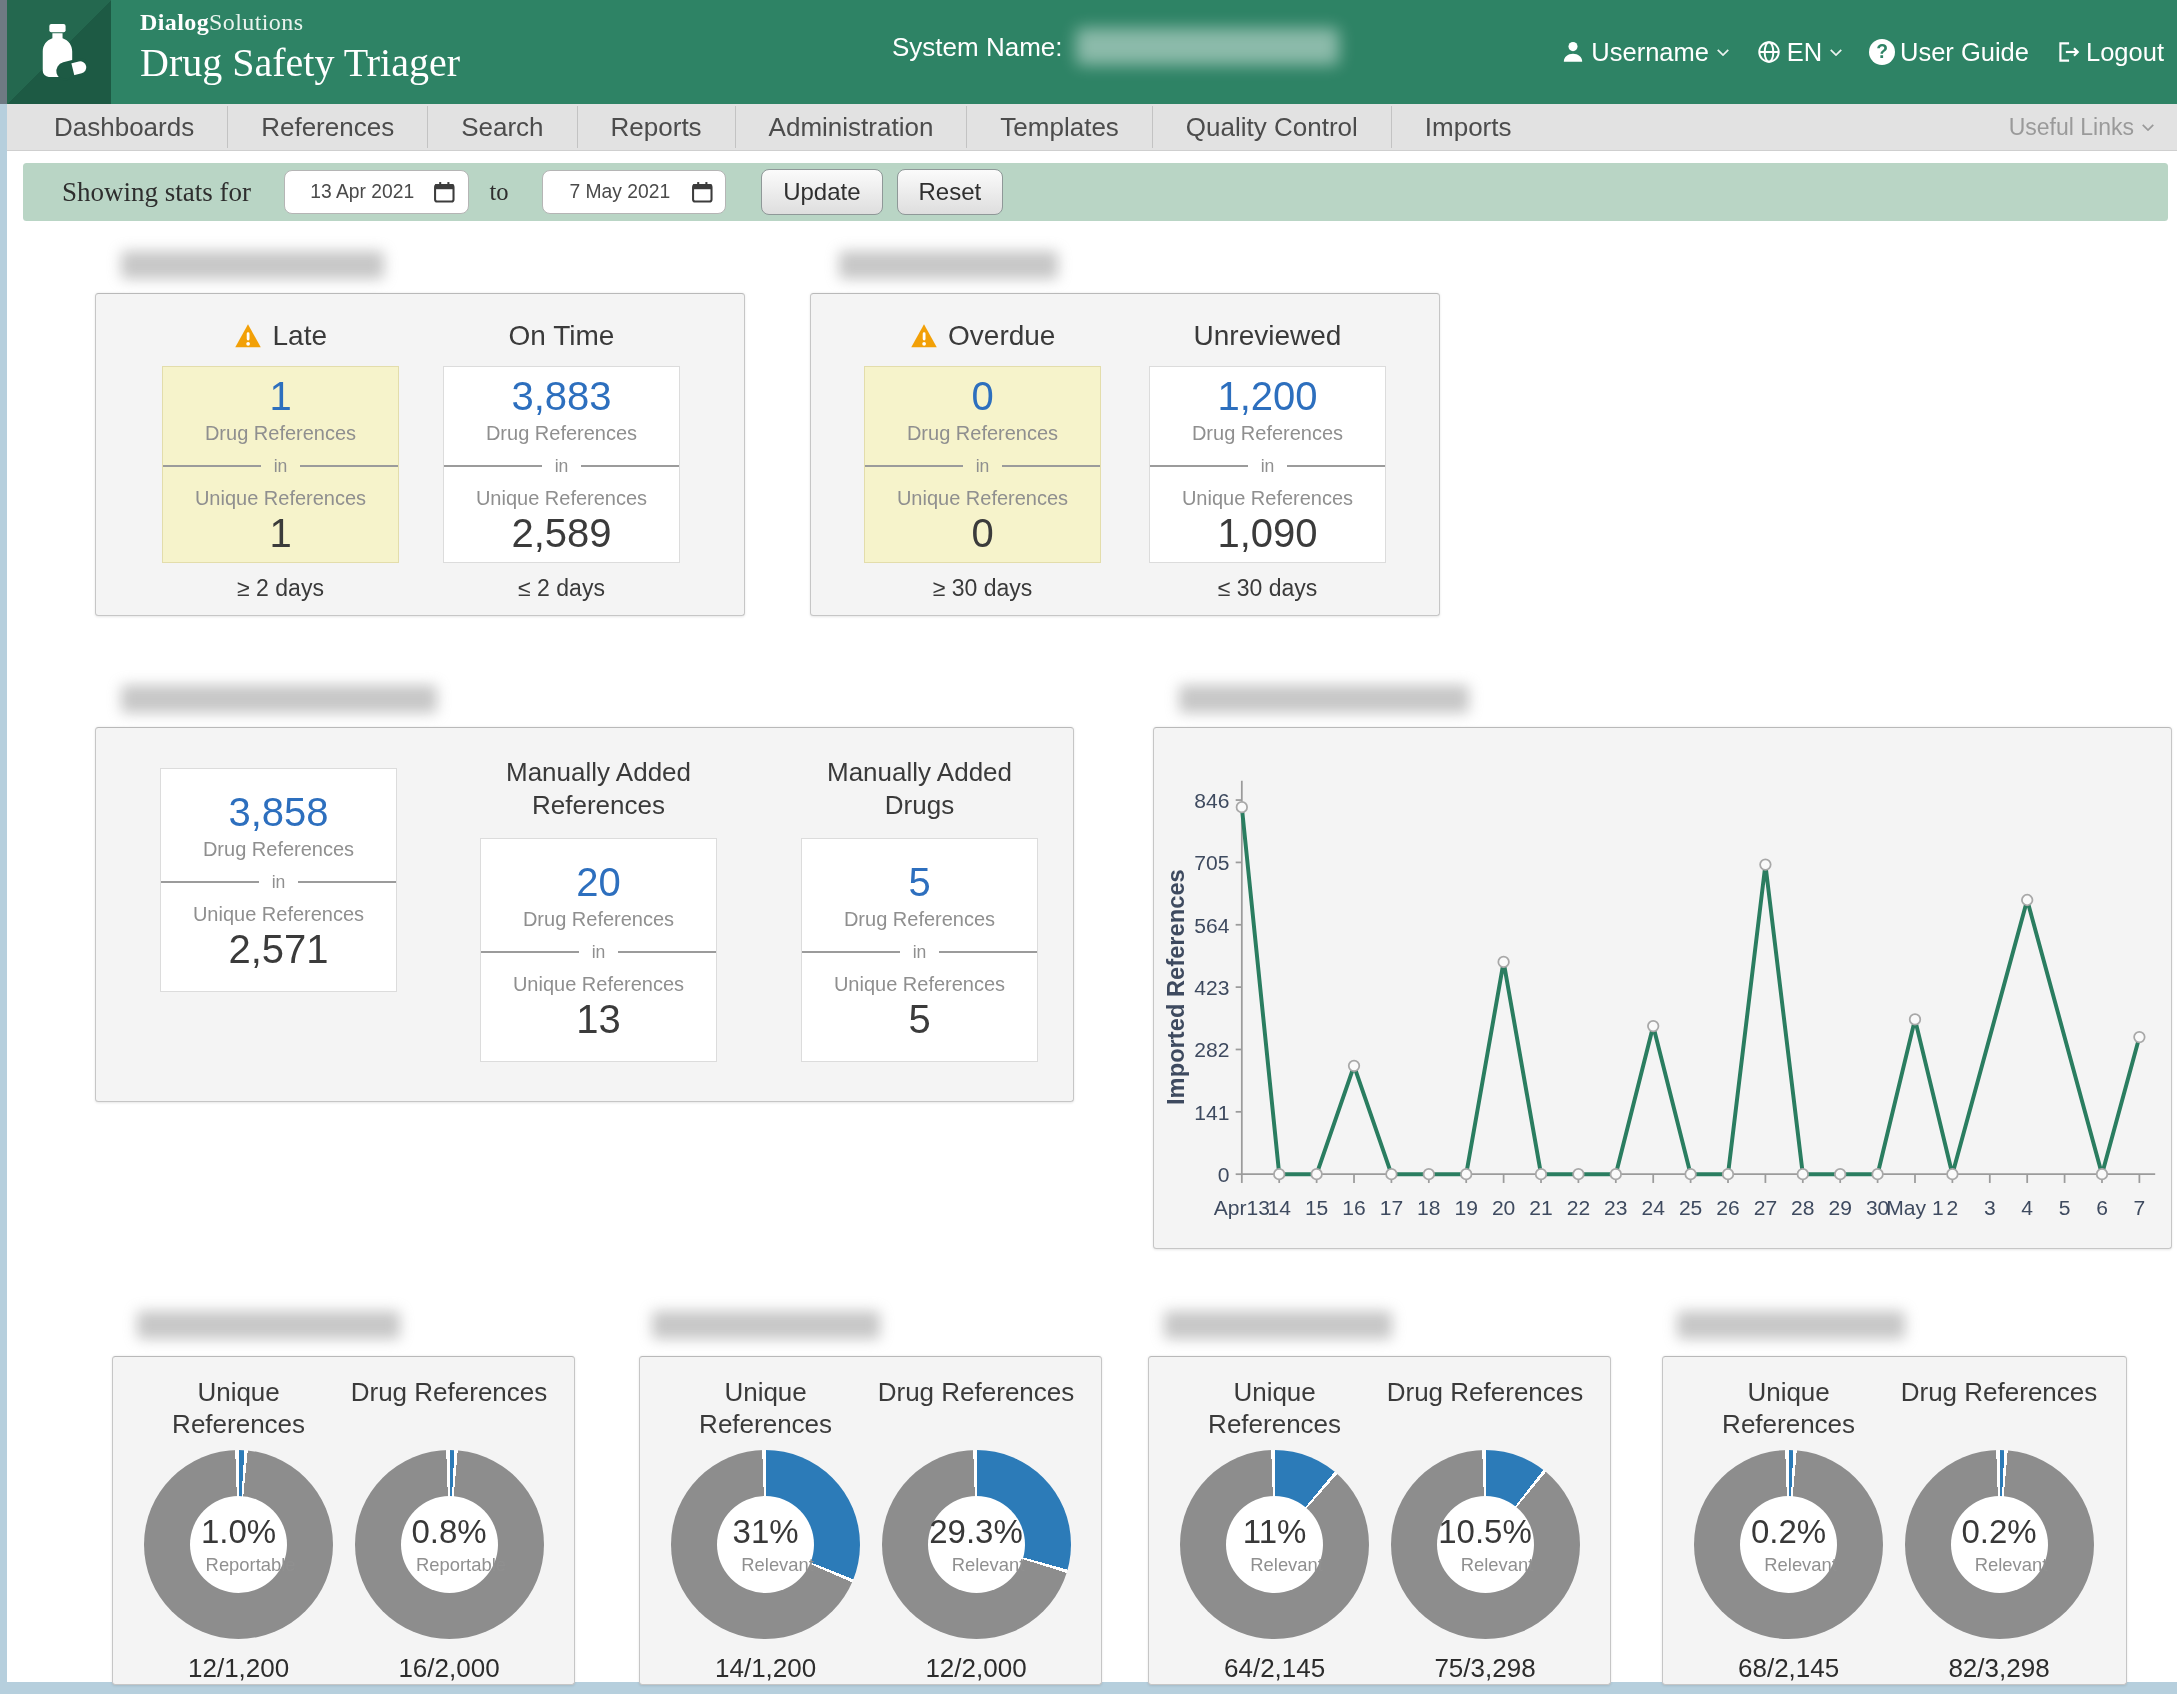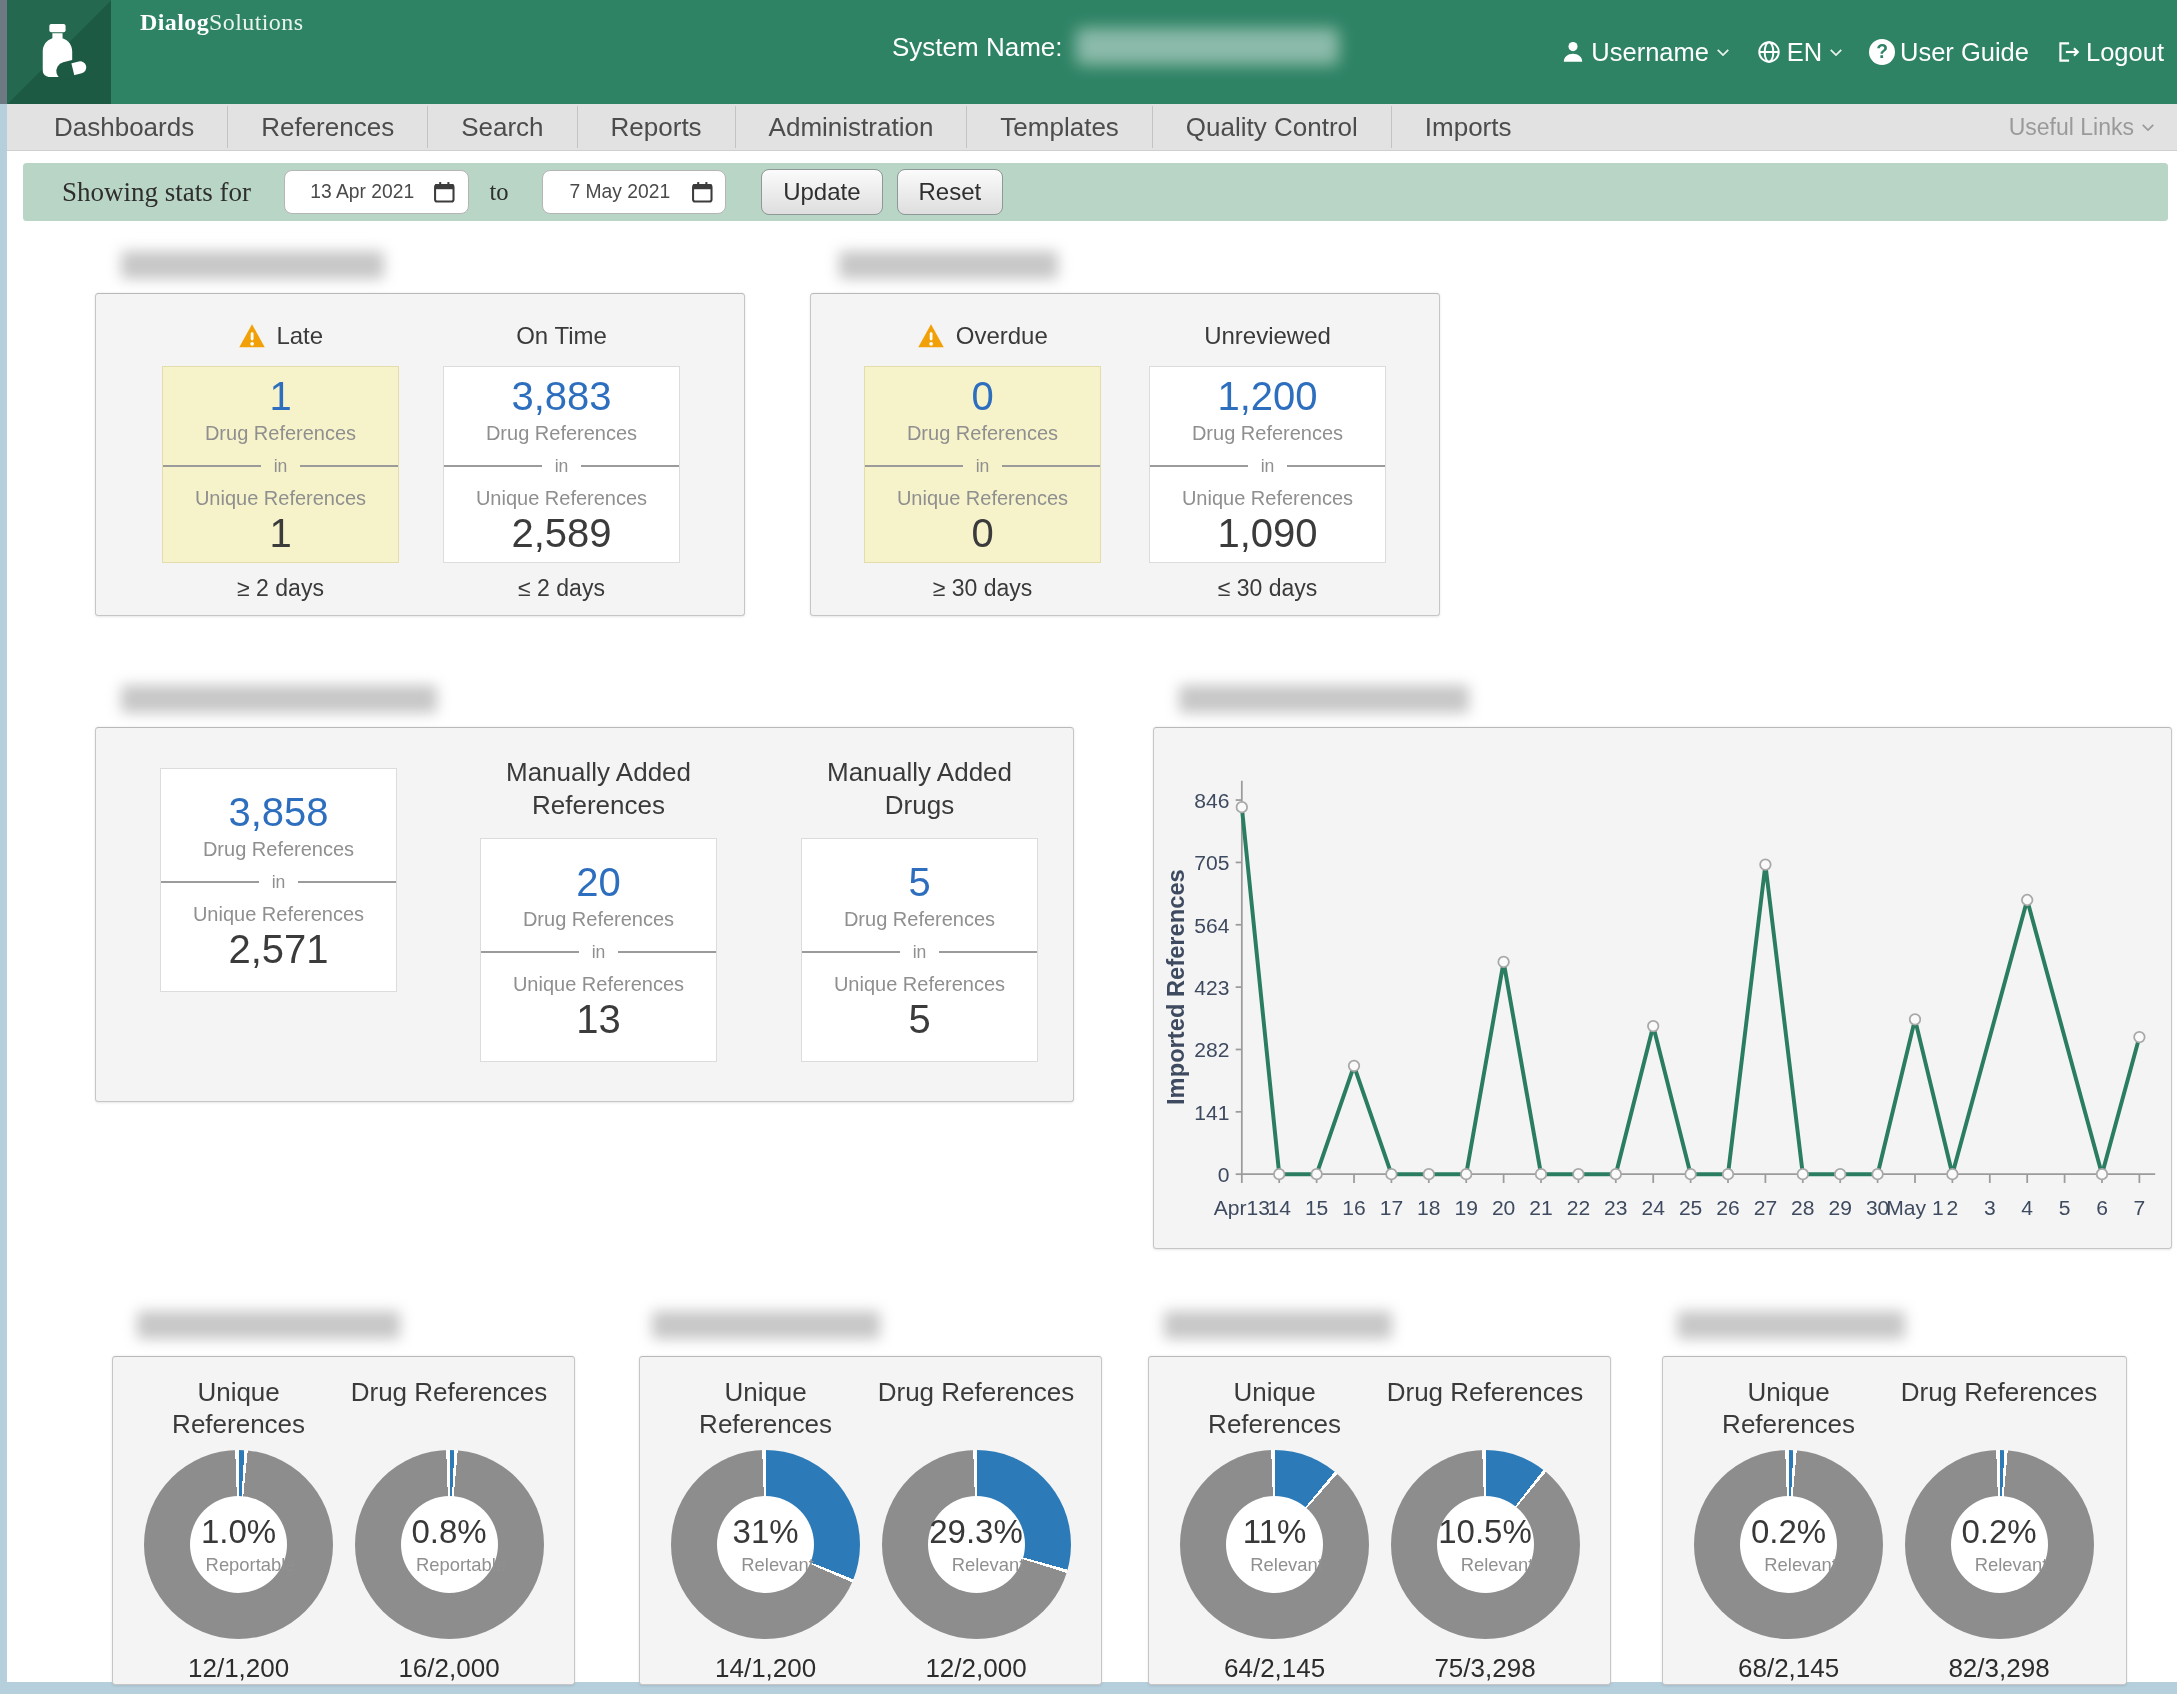--- a/index.html
+++ b/index.html
@@ -34,21 +34,21 @@
   .fb-input .dtext{flex:1;font-size:19.3px;color:#4a4a4a;text-align:center;}
   .fb-to{margin-left:21px;font-family:"Liberation Serif",serif;font-size:24.6px;color:#2e2e2e;}
   .fb-btn{margin-left:35px;height:46px;padding:0 21px;background:linear-gradient(#fbfbfb,#dedede);border:1.8px solid #8f9898;border-radius:8px;font-size:24px;color:#2f2f2f;display:flex;align-items:center;}
   .fb-btn + .fb-btn{margin-left:14px;}
 
   
   .panel{position:absolute;background:#f4f4f4;border:0.9px solid #c6c6c6;border-top:1.8px solid #b9b9b9;border-radius:3.5px;box-shadow:0 0.9px 2.6px rgba(0,0,0,.10);}
   .redact{position:absolute;background:#8f8f8f;opacity:.5;filter:blur(7px);border-radius:3.5px;height:28px;}
 
   .stat-col{position:absolute;text-align:center;}
-  .stat-hdr{display:flex;align-items:center;justify-content:center;gap:10.5px;font-size:24px;color:#3a3a3a;height:35px;}
+  .stat-hdr{display:flex;align-items:center;justify-content:center;gap:10.5px;font-size:28px;color:#3a3a3a;height:35px;}
   .stat-card{background:#fff;border:0.9px solid #dcdcdc;margin-top:12.3px;display:flex;flex-direction:column;justify-content:center;}
   .stat-card.hl{background:#f6f3cb;border-color:#e3ddab;}
   .val{font-size:40px;line-height:46px;}
   .val.blue{color:#2d6fbe;}
   .val.dark{color:#3b3b3b;}
   .lbl{font-size:20px;color:#8f8f8f;margin-top:3.5px;}
   .divider{display:flex;align-items:center;margin:10.5px 0;}
   .dline{flex:1;height:1.8px;background:#9b9b9b;}
   .dwrap{padding:0 12.3px;font-size:17.6px;color:#8f8f8f;}
   .footnote{margin-top:12.3px;font-size:23px;color:#3a3a3a;}
@@ -78,20 +78,21 @@
         <rect x="22" y="4" width="16" height="8" rx="2" fill="#fff"></rect>
         <path d="M25 13 h10 v5 c6 2 9.5 7 9.5 13 v19 a6 6 0 0 1 -6 6 H21.5 a6 6 0 0 1 -6 -6 V31 c0 -6 3.5 -11 9.5 -13 z" fill="#fff"></path>
         <g transform="rotate(-14 45 48)">
           <rect x="30" y="41" width="30" height="15" rx="7.5" fill="#fff" stroke="#1d5a44" stroke-width="3"></rect>
           <path d="M30 48.5 a7.5 7.5 0 0 1 7.5 -7.5 h7.5 v15 h-7.5 a7.5 7.5 0 0 1 -7.5 -7.5 z" fill="#1d5a44"></path>
         </g>
       </svg>
     </div>
     <div class="brand">
       <div class="brand-l1"><b>Dialog</b><span>Solutions</span></div>
+      <div class="brand-l2">Drug Safety Triager</div>
     </div>
     <div class="sysname">System Name:</div>
     <div class="sysblur"></div>
     <div class="hdr-right">
       <div class="hgroup">
         <svg viewBox="0 0 24 24" width="26" height="26" fill="#fff">
             <circle cx="12" cy="7" r="4.2"></circle>
             <path d="M3.5 21c0-4.7 3.8-7.5 8.5-7.5s8.5 2.8 8.5 7.5z"></path>
           </svg>
         <span>Username</span>

